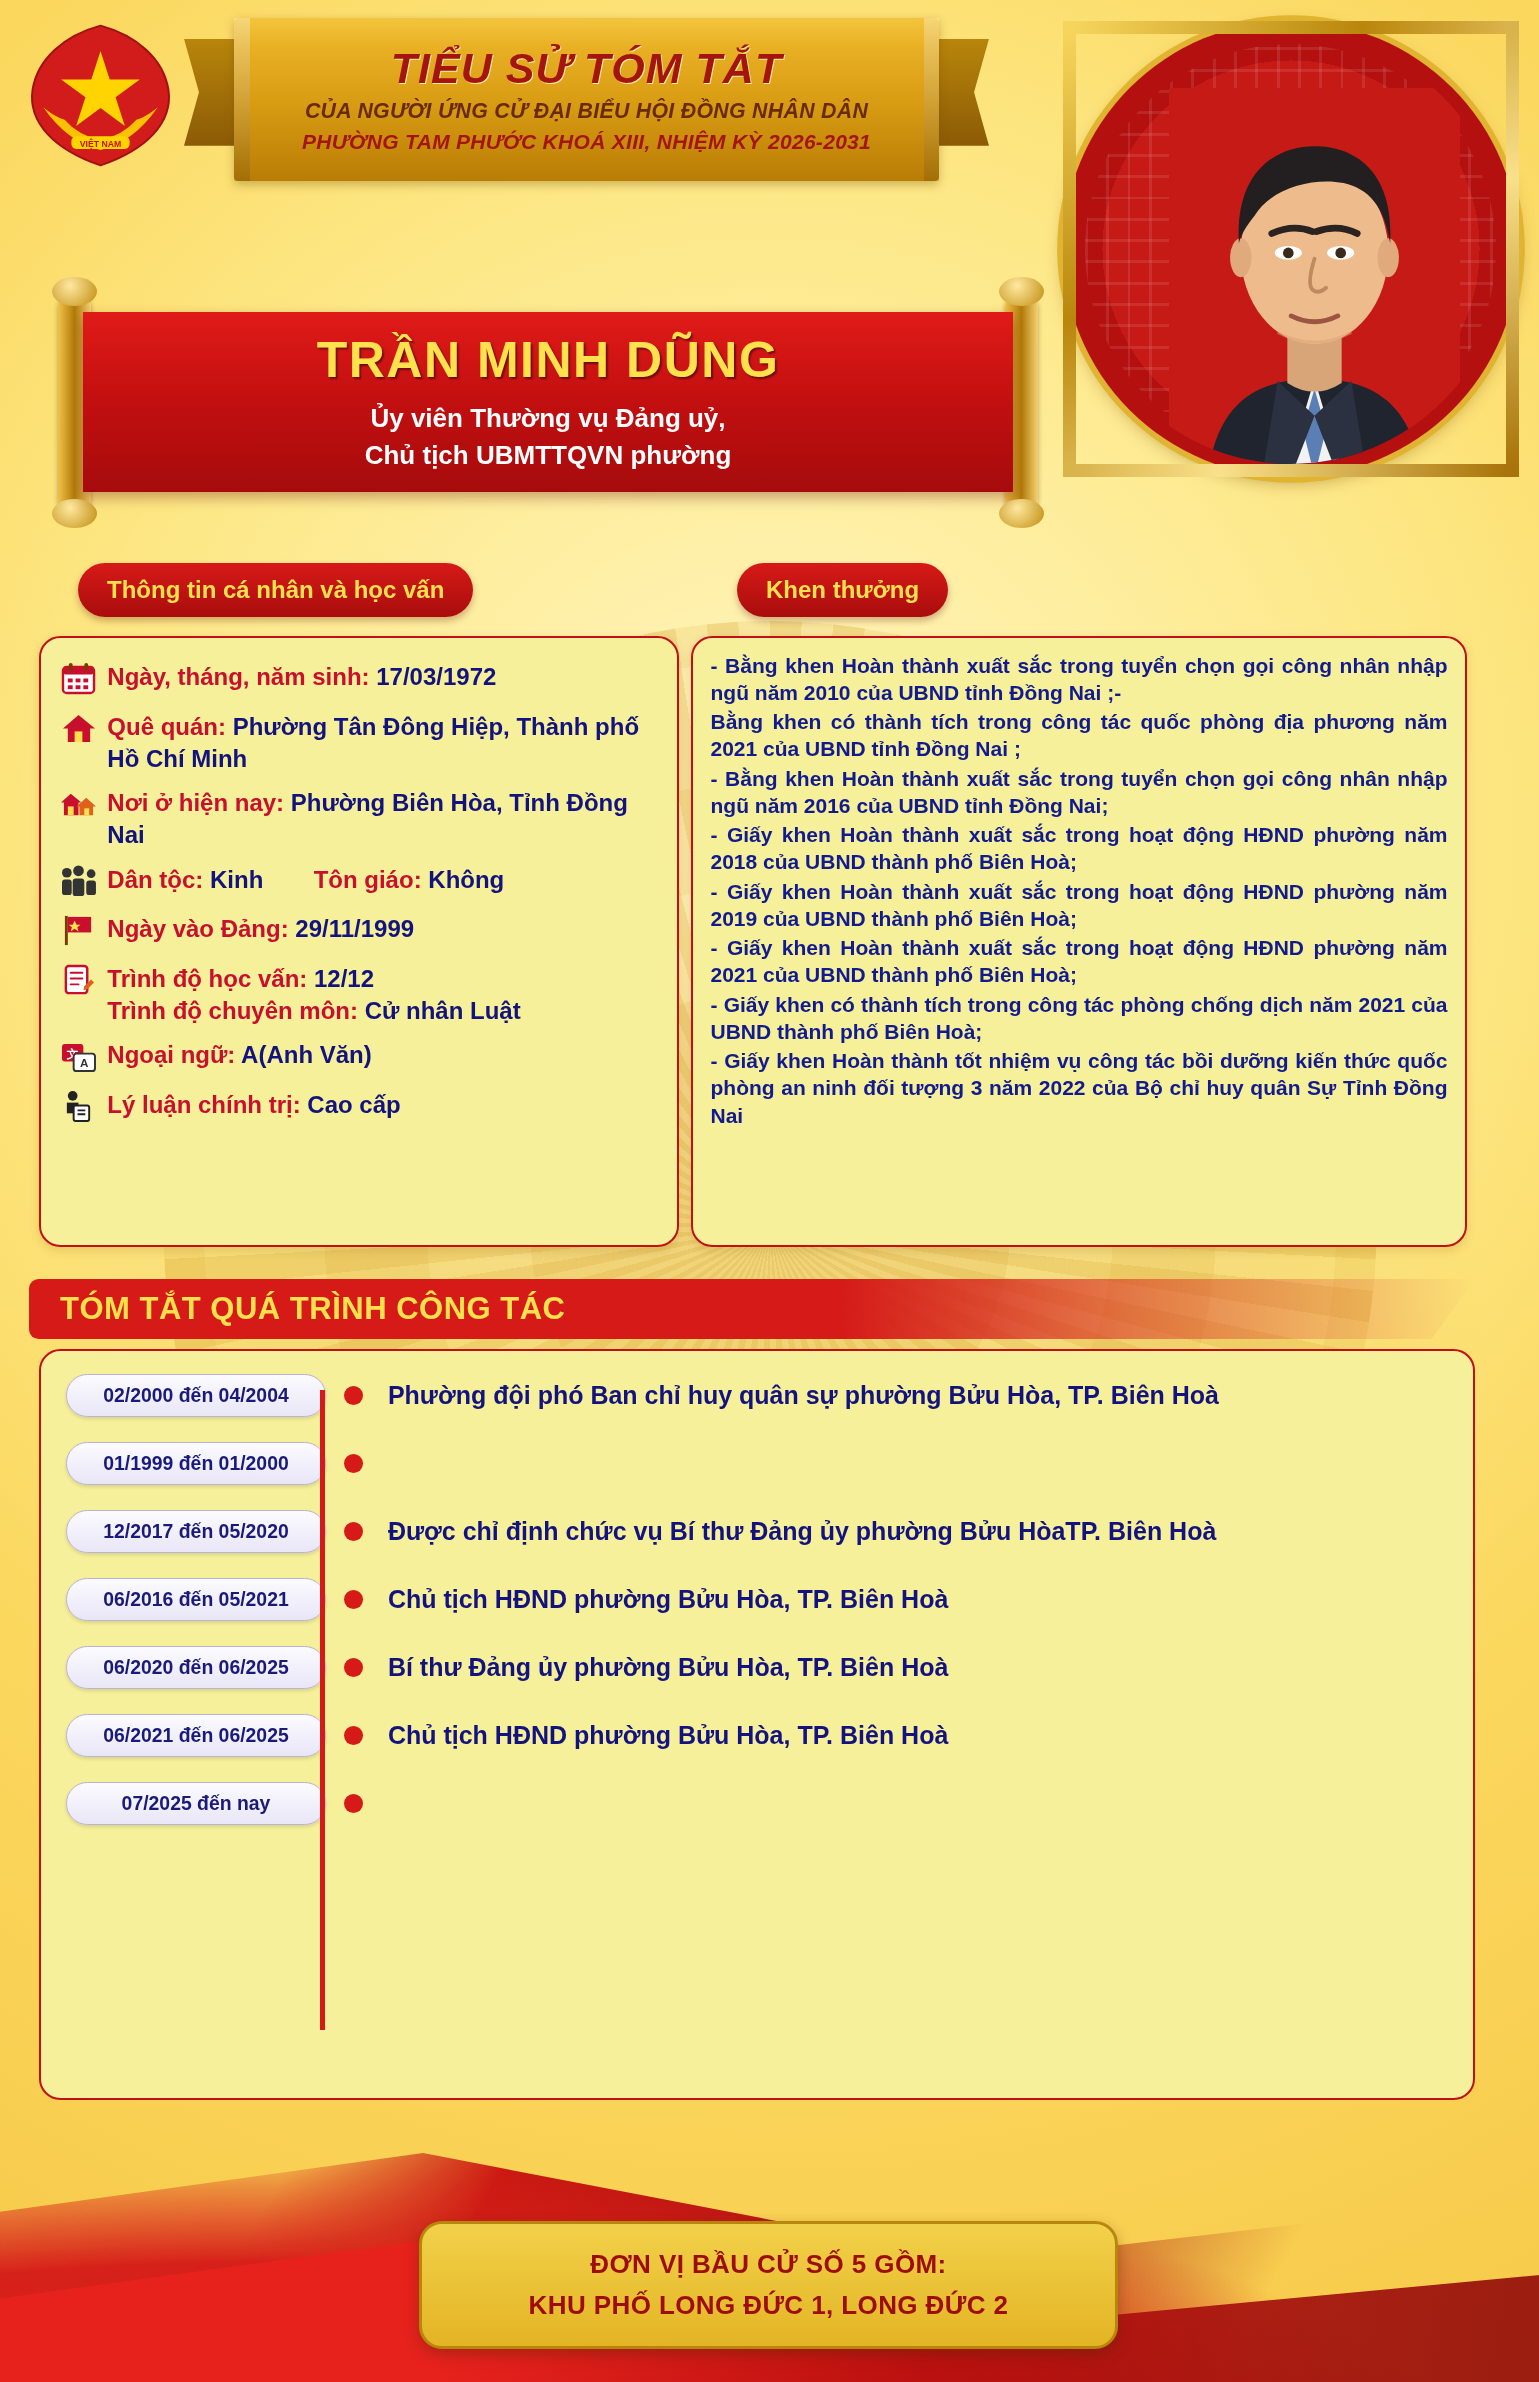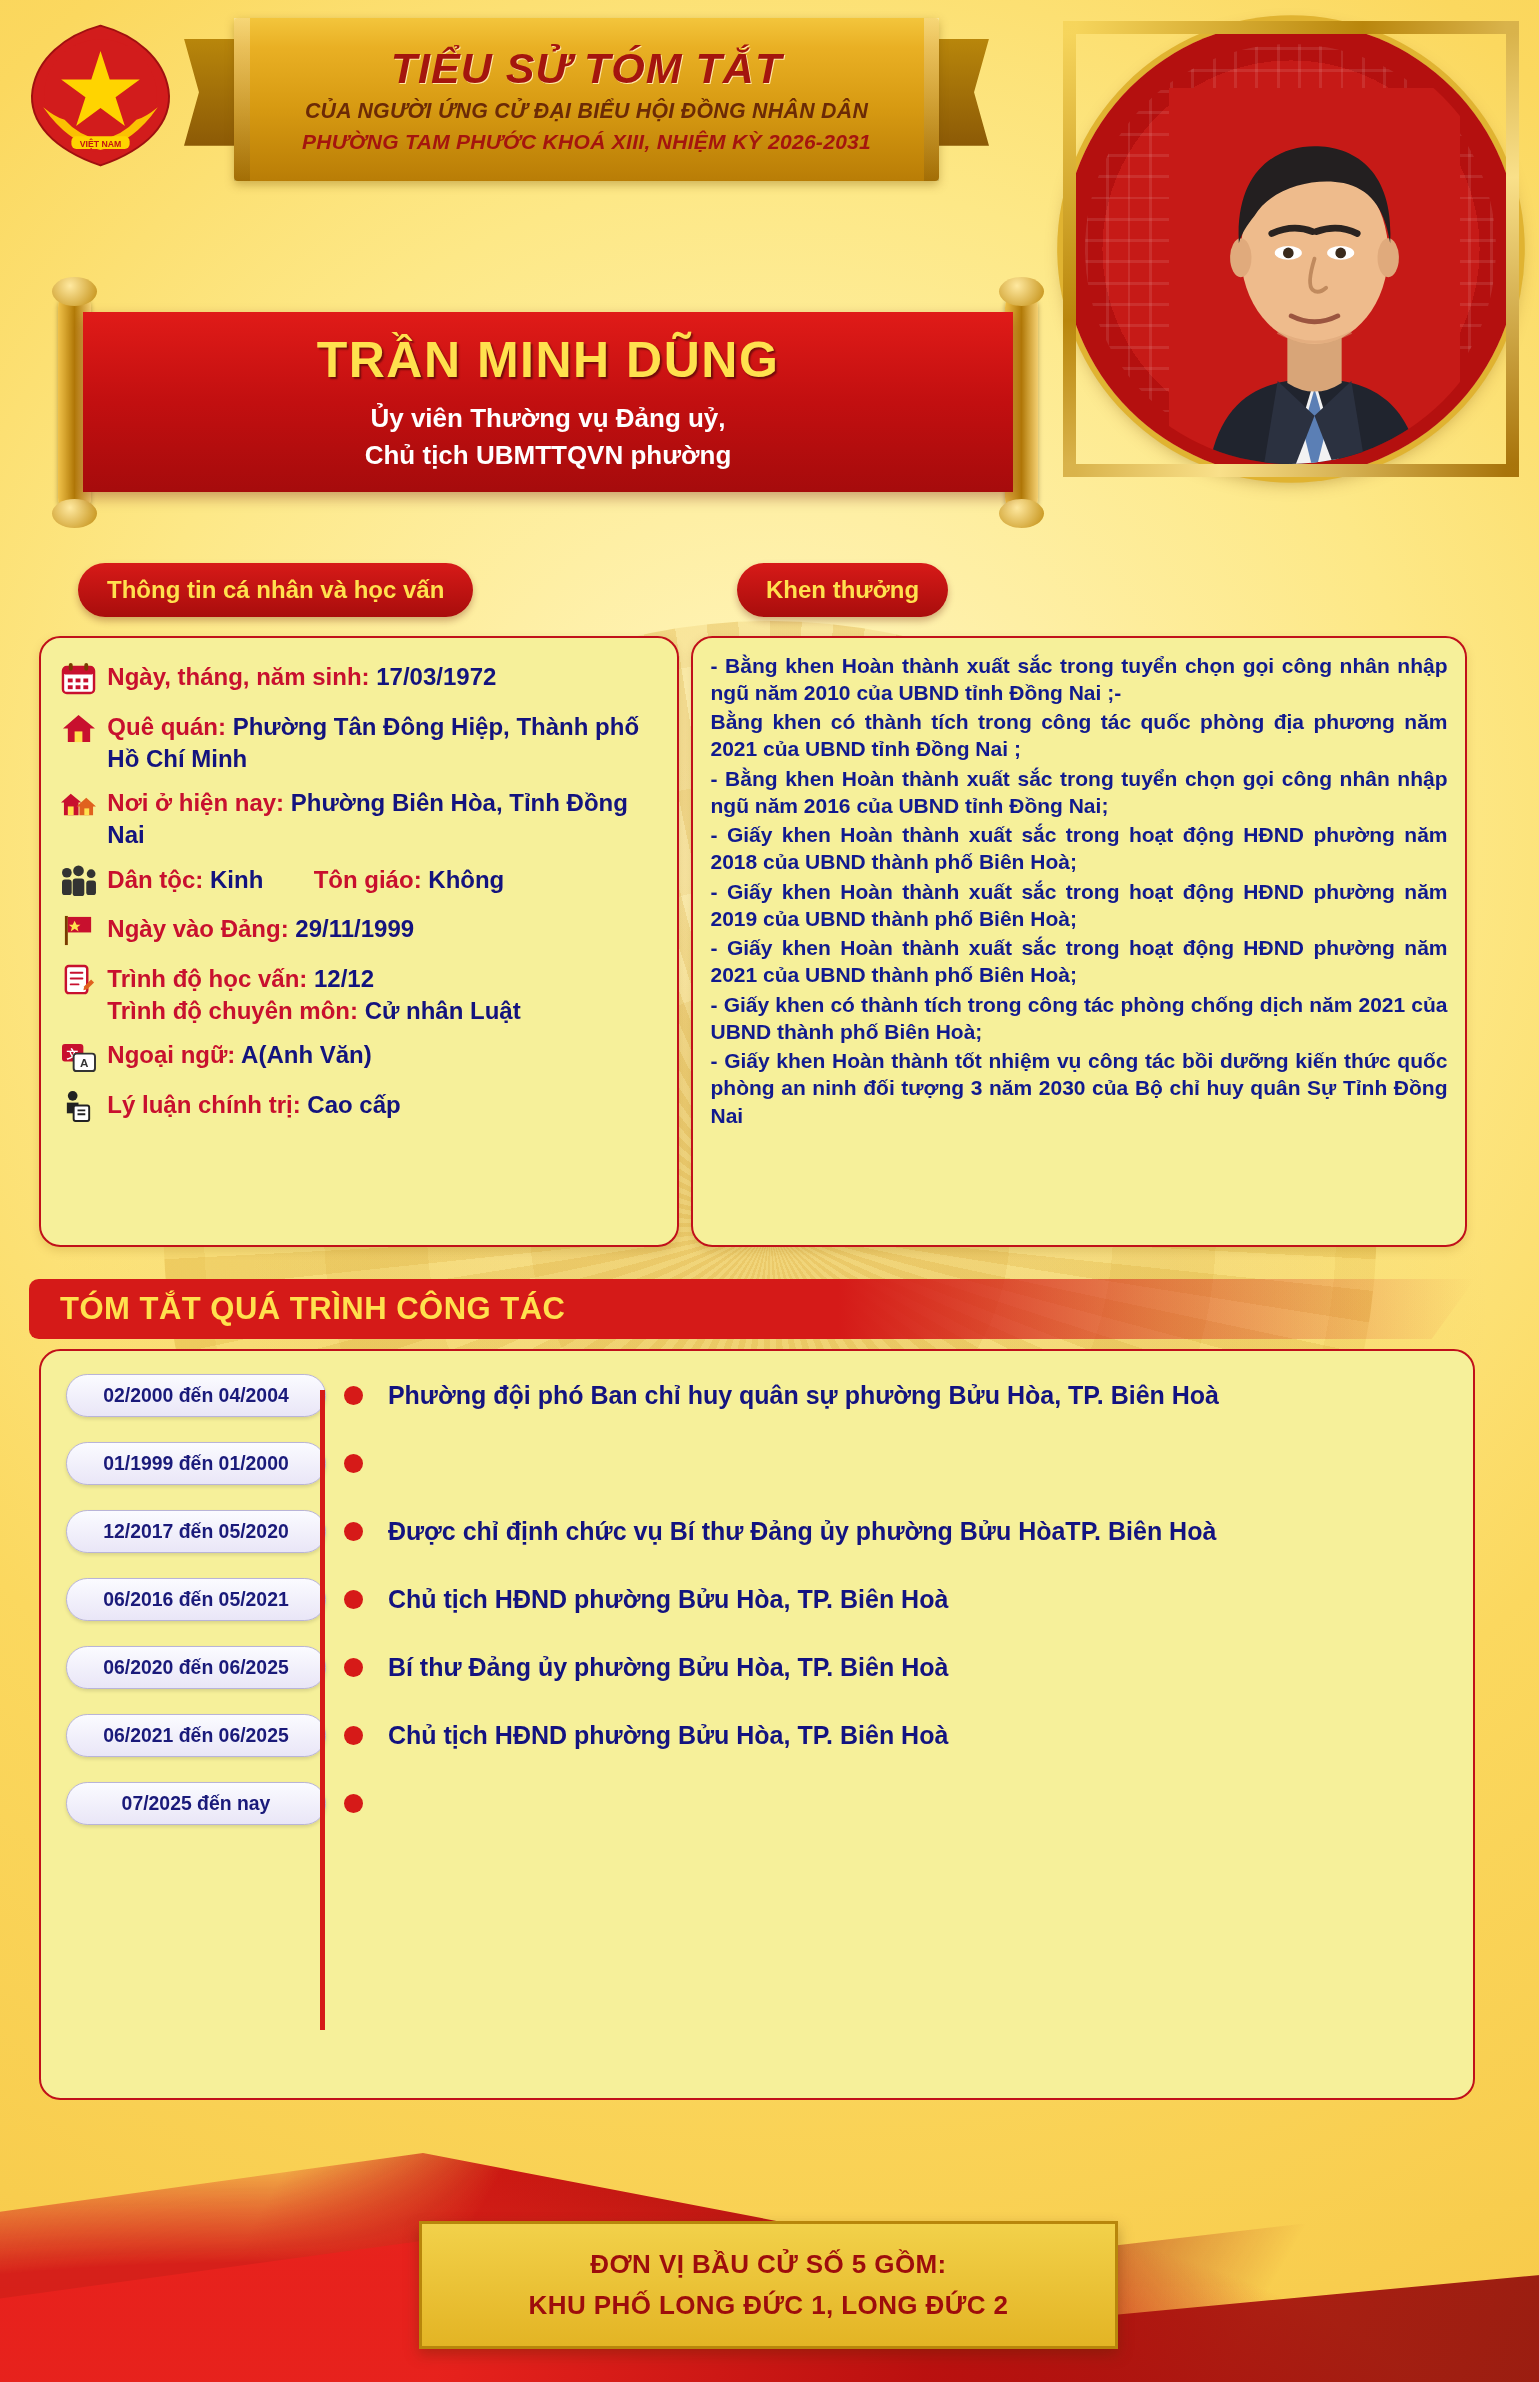--- a/index.html
+++ b/index.html
@@ -217,21 +217,21 @@
   }
   .footer-swoosh2 {
     position:absolute; left:-19.4px; bottom: -19.4px; width: 1591px; height: 223px;
     background: linear-gradient(100deg,#e9221d 0 30%, #b70f0e 60%, #8e0a0a 100%);
     clip-path: polygon(0 55%, 34% 22%, 70% 62%, 100% 42%, 100% 100%, 0 100%);
     opacity:.9;
   }
   .footer-box {
     position:absolute; left: 419px; bottom: 33px; width: 699px; height: 128px;
     background: linear-gradient(180deg,#f2d14a,#e3b424);
-    border: 3.9px solid #b8860b; border-radius: 0;
+    border: 3.9px solid #b8860b; border-radius: 23px;
     display:flex; flex-direction:column; align-items:center; justify-content:center;
     box-shadow: 0 5.8px 13.6px rgba(80,40,0,.35);
   }
   .footer-l1 { font-size: 26px; font-weight:700; color:#9d0d0c; letter-spacing:0.4px;}
   .footer-l2 { font-size: 26px; font-weight:700; color:#9d0d0c; margin-top: 9.7px; letter-spacing:0.4px;}
 </style>
 </head>
 <body>
 
 <div class="page">
@@ -466,21 +466,21 @@
   </div>
 
   <div class="panel right">
     <div class="award-line">- Bằng khen Hoàn thành xuất sắc trong tuyển chọn gọi công nhân nhập ngũ năm 2010 của UBND tỉnh Đồng Nai ;-</div>
     <div class="award-line">   Bằng khen có thành tích trong công tác quốc phòng địa phương năm 2021 của UBND tỉnh Đồng Nai ;</div>
     <div class="award-line">- Bằng khen Hoàn thành xuất sắc trong tuyển chọn gọi công nhân nhập ngũ năm 2016 của UBND tỉnh Đồng Nai;</div>
     <div class="award-line">- Giấy khen Hoàn thành xuất sắc trong hoạt động HĐND phường năm 2018 của UBND thành phố Biên Hoà;</div>
     <div class="award-line">- Giấy khen Hoàn thành xuất sắc trong hoạt động HĐND phường năm 2019 của UBND thành phố Biên Hoà;</div>
     <div class="award-line">- Giấy khen Hoàn thành xuất sắc trong hoạt động HĐND phường năm 2021 của UBND thành phố Biên Hoà;</div>
     <div class="award-line">- Giấy khen có thành tích trong công tác phòng chống dịch năm 2021 của UBND thành phố Biên Hoà;</div>
-    <div class="award-line">- Giấy khen Hoàn thành tốt nhiệm vụ công tác bồi dưỡng kiến thức quốc phòng an ninh đối tượng 3 năm 2030 của Bộ chỉ huy quân Sự Tỉnh Đồng Nai</div>
+    <div class="award-line">- Giấy khen Hoàn thành tốt nhiệm vụ công tác bồi dưỡng kiến thức quốc phòng an ninh đối tượng 3 năm 2022 của Bộ chỉ huy quân Sự Tỉnh Đồng Nai</div>
   </div>
 
   <div class="career-head">
     <div class="bar"></div>
     <div class="txt">TÓM TẮT QUÁ TRÌNH CÔNG TÁC</div>
   </div>
 
   <div class="career-panel">
     <div class="tl-row">
       <div class="tl-pill">02/2000 đến 04/2004</div>

